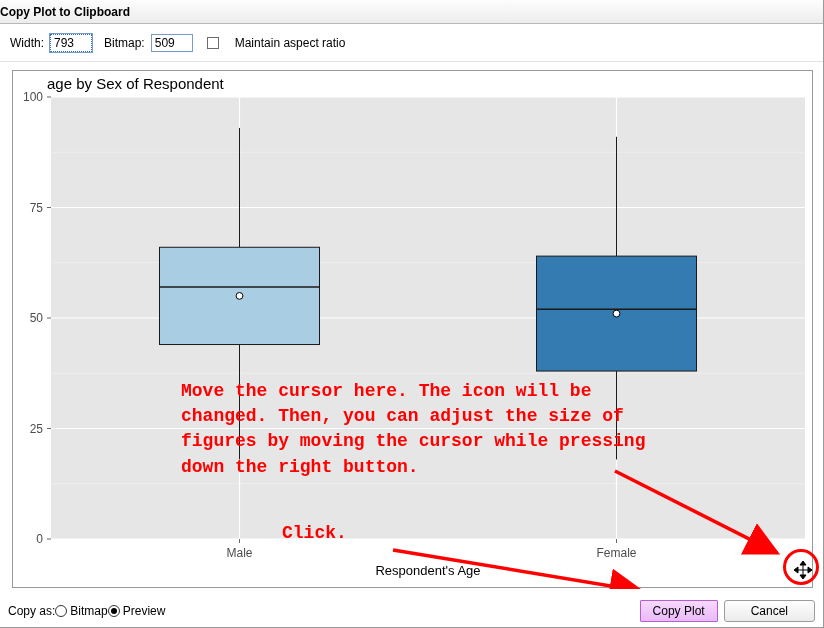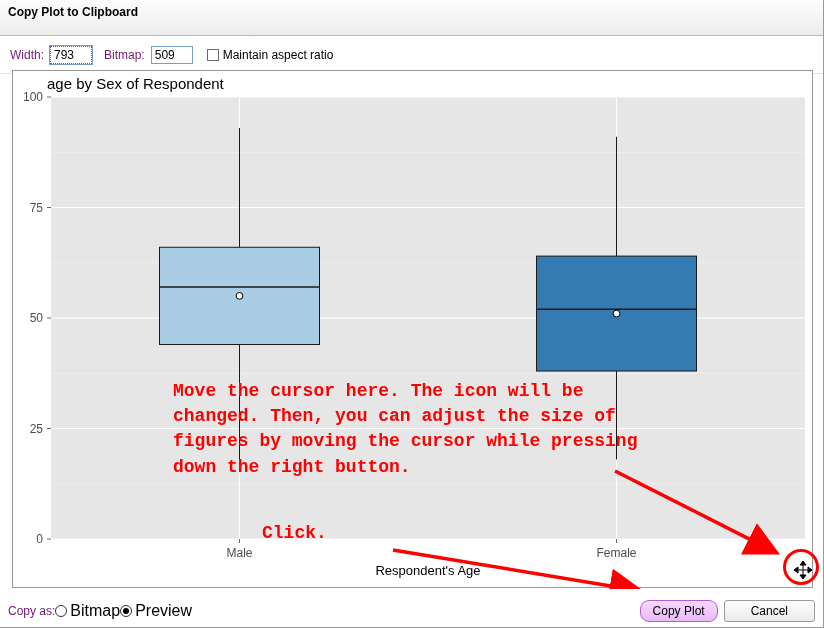--- a/index.html
+++ b/index.html
@@ -8,48 +8,48 @@
     width:824px; height:628px;
     font-family: "Segoe UI", Tahoma, Arial, sans-serif;
     font-size:12px;
     background:#fff;
     overflow:hidden;
     position:relative;
     border-right:1px solid #999;
     border-bottom:1px solid #999;
   }
   .titlebar{
-    height:36px; line-height:24px;
-    padding-left:8px;
+    height:24px; line-height:24px;
+    padding-left:0;
     font-weight:bold;
     font-size:12px;
     color:#000;
     background:linear-gradient(#fdfdfd,#ececec);
     border-bottom:1px solid #b8b8b8;
   }
   .toolbar{
     height:38px;
     display:flex;
     align-items:center;
     gap:6px;
     padding:0 10px;
     border-bottom:1px solid #e3e3e3;
   }
-  .lbl{ font-size:12px; color:#701a75;}
+  .lbl{ font-size:12px; color:#000000;}
   input.num{
     width:42px; height:16px;
     border:1px dotted #2a6fb5;
     outline:1px solid #7a9dc5;
     text-align:left;
     padding:8px 3px;
     font-size:12px;
   }
   input.num.plain{ border:1px solid #7a9dc5; outline:none;}
   .chk{
-    display:flex; align-items:center; gap:4px; margin-left:8px;
+    display:flex; align-items:center; gap:16px; margin-left:8px;
     font-size:12px;
   }
   .chk .box{
     width:12px;height:12px;border:1px solid #6b6b6b;background:#fff;
   }
   button.btn{
     height:24px;
     padding:0 12px;
     border:1px solid #9b9b9b;
     border-radius:3px;
@@ -79,31 +79,31 @@
     white-space:pre;
   }
   .footer{
     position:absolute; left:0; right:0; bottom:0;
     height:32px;
     display:flex; align-items:center;
     padding:0 8px;
     background:#fff;
   }
   .radiogrp{display:flex;align-items:center;gap:0;}
-  .radio{display:flex;align-items:center;gap:3px;font-size:16px;}
+  .radio{display:flex;align-items:center;gap:3px;font-size:12px;}
   .rcircle{
     width:12px;height:12px;border:1px solid #333;border-radius:50%;
     display:inline-flex;align-items:center;justify-content:center;background:#fff;
   }
   .rcircle.sel::after{content:"";width:6px;height:6px;background:#000;border-radius:50%;}
   .footer .spacer{flex:1;}
   button.copy{
     height:22px;padding:0 12px;
     border:1px solid #b25fcf;
-    border-radius:9px;
+    border-radius:1px;
     background:linear-gradient(#f7d8ff,#e9baf7);
     font-size:12px;cursor:pointer;
   }
   button.cancel{
     height:22px;padding:0 26px;margin-left:6px;
     border:1px solid #9b9b9b;
     border-radius:3px;
     background:linear-gradient(#fefefe,#ebebeb);
     font-size:12px;cursor:pointer;
   }
@@ -175,25 +175,25 @@
         <line x1="603.5" y1="300.03999999999996" x2="603.5" y2="388.44" stroke="#1a1a1a" stroke-width="1"></line>
         <rect x="523.5" y="185.12" width="160" height="114.91999999999996" fill="#337bb1" stroke="#1a1a1a" stroke-width="1"></rect>
         <line x1="523.5" y1="238.16" x2="683.5" y2="238.16" stroke="#1a1a1a" stroke-width="1.5"></line>
         <circle cx="603.5" cy="242.57999999999998" r="3.4" fill="#ffffff" stroke="#000" stroke-width="1"></circle>
         <line x1="603.5" y1="468" x2="603.5" y2="472" stroke="#666" stroke-width="1"></line>
         <text x="603.5" y="486" text-anchor="middle" font-size="12" fill="#4d4d4d" font-family="Arial">Female</text>
         <text x="34" y="18" font-size="15" font-family="Arial" fill="#000">age by Sex of Respondent</text>
         <text x="415" y="504" text-anchor="middle" font-size="13" fill="#000" font-family="Arial">Respondent's Age</text>
       </svg>
 
-    <div class="annot" style="left:160px; top:308px;">Move the cursor here. The icon will be
+    <div class="annot" style="left:168px; top:308px;">Move the cursor here. The icon will be
 changed. Then, you can adjust the size of
 figures by moving the cursor while pressing
 down the right button.</div>
-    <div class="annot" style="left:249px; top:450px;">Click.</div>
+    <div class="annot" style="left:269px; top:450px;">Click.</div>
 
     <svg style="position:absolute;left:0;top:0;pointer-events:none" width="801" height="518">
       <defs>
         <marker id="ah" markerWidth="12" markerHeight="12" refX="9" refY="5" orient="auto">
           <path d="M0,0 L10,5 L0,10 Z" fill="#ff0000"></path>
         </marker>
       </defs>
       <line x1="602" y1="400" x2="764" y2="482" stroke="#ff0000" stroke-width="3.5" marker-end="url(#ah)"></line>
       <line x1="380" y1="479" x2="628" y2="520" stroke="#ff0000" stroke-width="3.5" marker-end="url(#ah)"></line>
     </svg>

